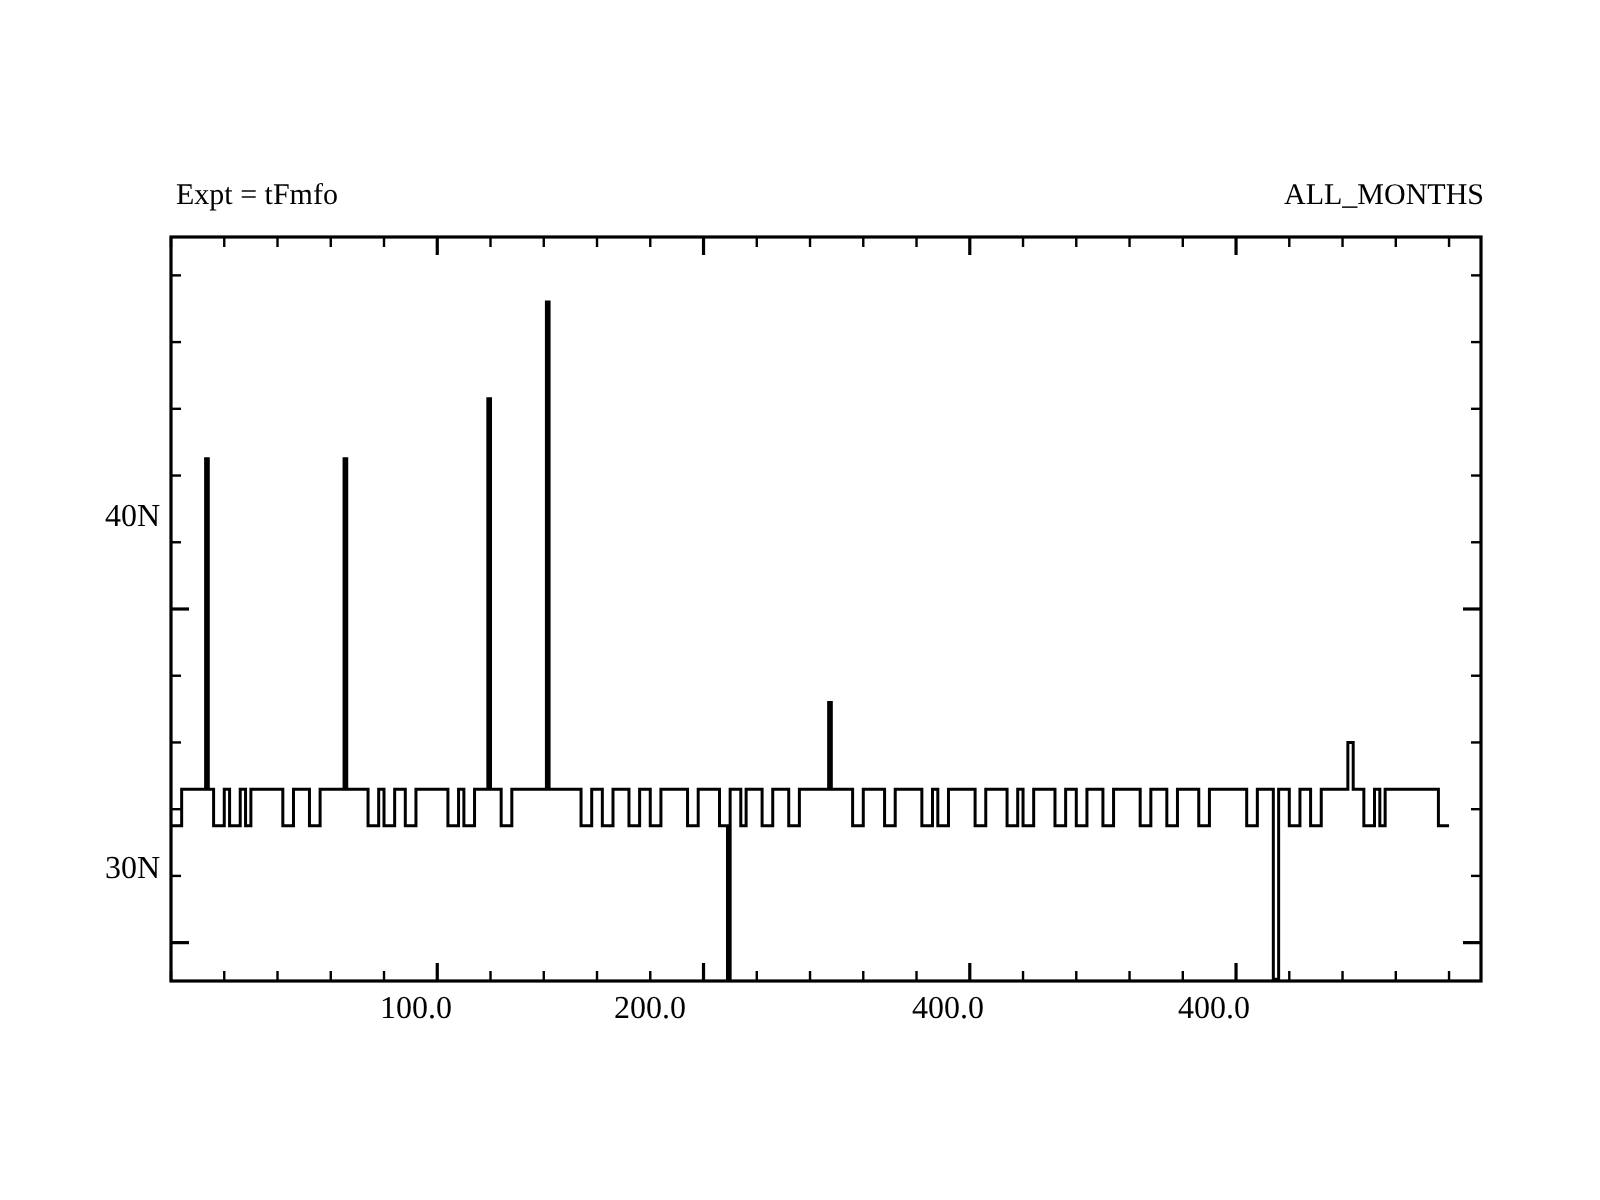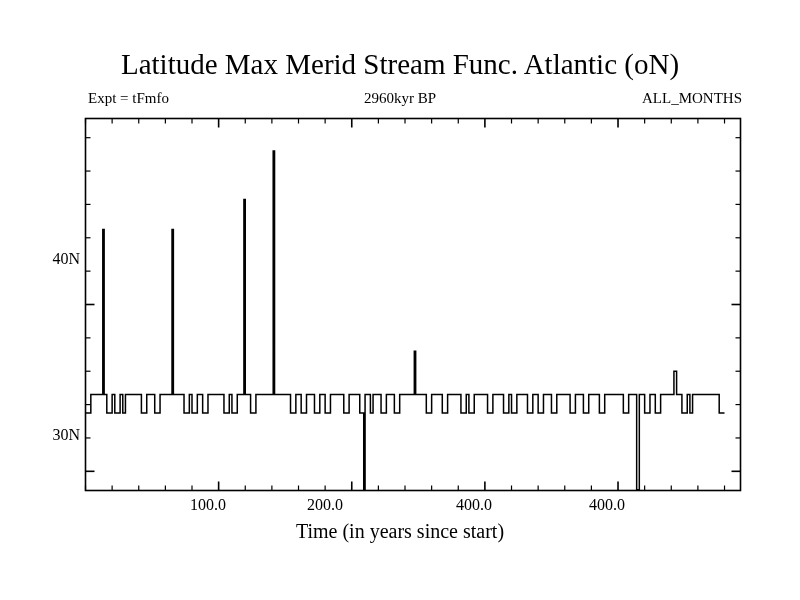--- a/index.html
+++ b/index.html
@@ -79,37 +79,34 @@
     position: absolute;
     left: 0;
     top: 0;
   }
 </style>
 </head>
 <body>
 
 <div id="figure">
 
-  <div class="plot-title">Latitude Max Merid Stream Func. Atlantic (oN)</div>
 
   <div class="subtitle subtitle-left">Expt = tFmfo</div>
 
-  <div class="subtitle subtitle-center">2960kyr BP</div>
 
   <div class="subtitle subtitle-right">ALL_MONTHS</div>
 
   <div class="ytick-label" style="left: 36px; top: 250px; width: 44px; text-align: right;">40N</div>
   <div class="ytick-label" style="left: 36px; top: 426px; width: 44px;">30N</div>
 
   <div class="xtick-label" style="left: 168px; top: 496px; width: 80px;">100.0</div>
   <div class="xtick-label" style="left: 285px; top: 496px; width: 80px;">200.0</div>
   <div class="xtick-label" style="left: 434px; top: 496px; width: 80px;">400.0</div>
   <div class="xtick-label" style="left: 567px; top: 496px; width: 80px;">400.0</div>
 
-  <div class="axis-label-x">Time (in years since start)</div>
 
   <svg id="plot-svg" width="800" height="600">
     <g id="frame-group">
         <rect x="85.5" y="118.5" width="655" height="372" fill="none" stroke="#000000" stroke-width="1.6"></rect>
       </g>
     <g id="ticks-group">
         <line x1="85.5" y1="490.5" x2="85.5" y2="485.5" stroke="#000000" stroke-width="1.2"></line>
         <line x1="85.5" y1="118.5" x2="85.5" y2="123.5" stroke="#000000" stroke-width="1.2"></line>
         <line x1="112.1260162601626" y1="490.5" x2="112.1260162601626" y2="485.5" stroke="#000000" stroke-width="1.2"></line>
         <line x1="112.1260162601626" y1="118.5" x2="112.1260162601626" y2="123.5" stroke="#000000" stroke-width="1.2"></line>

